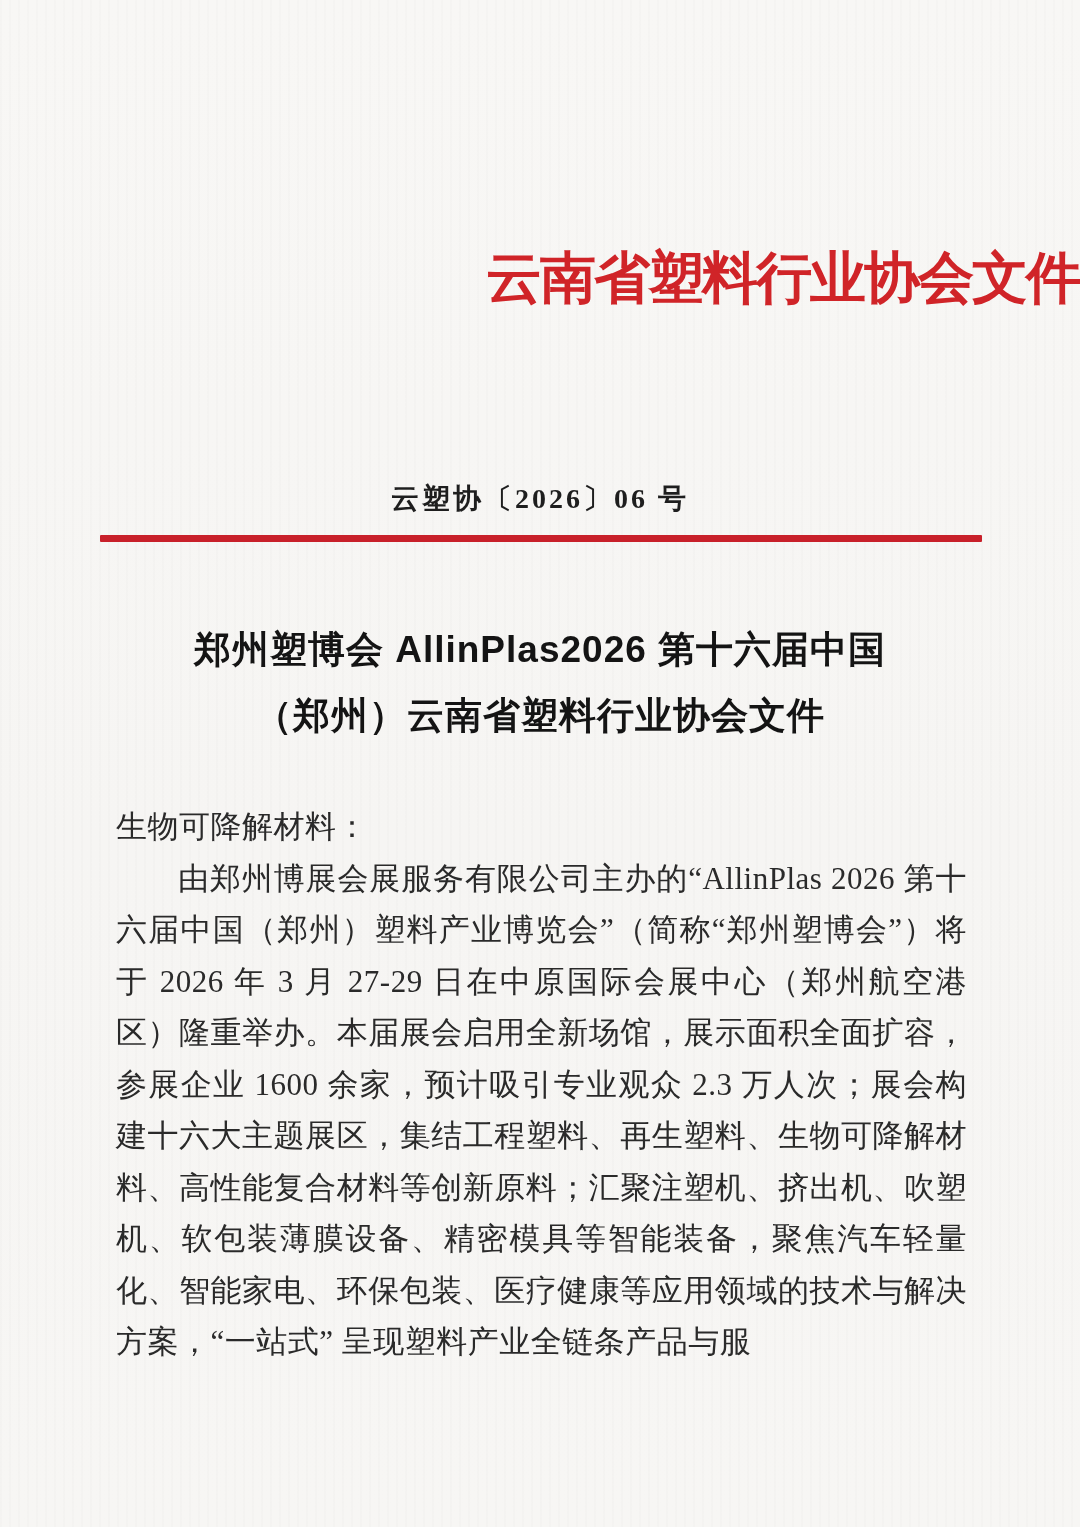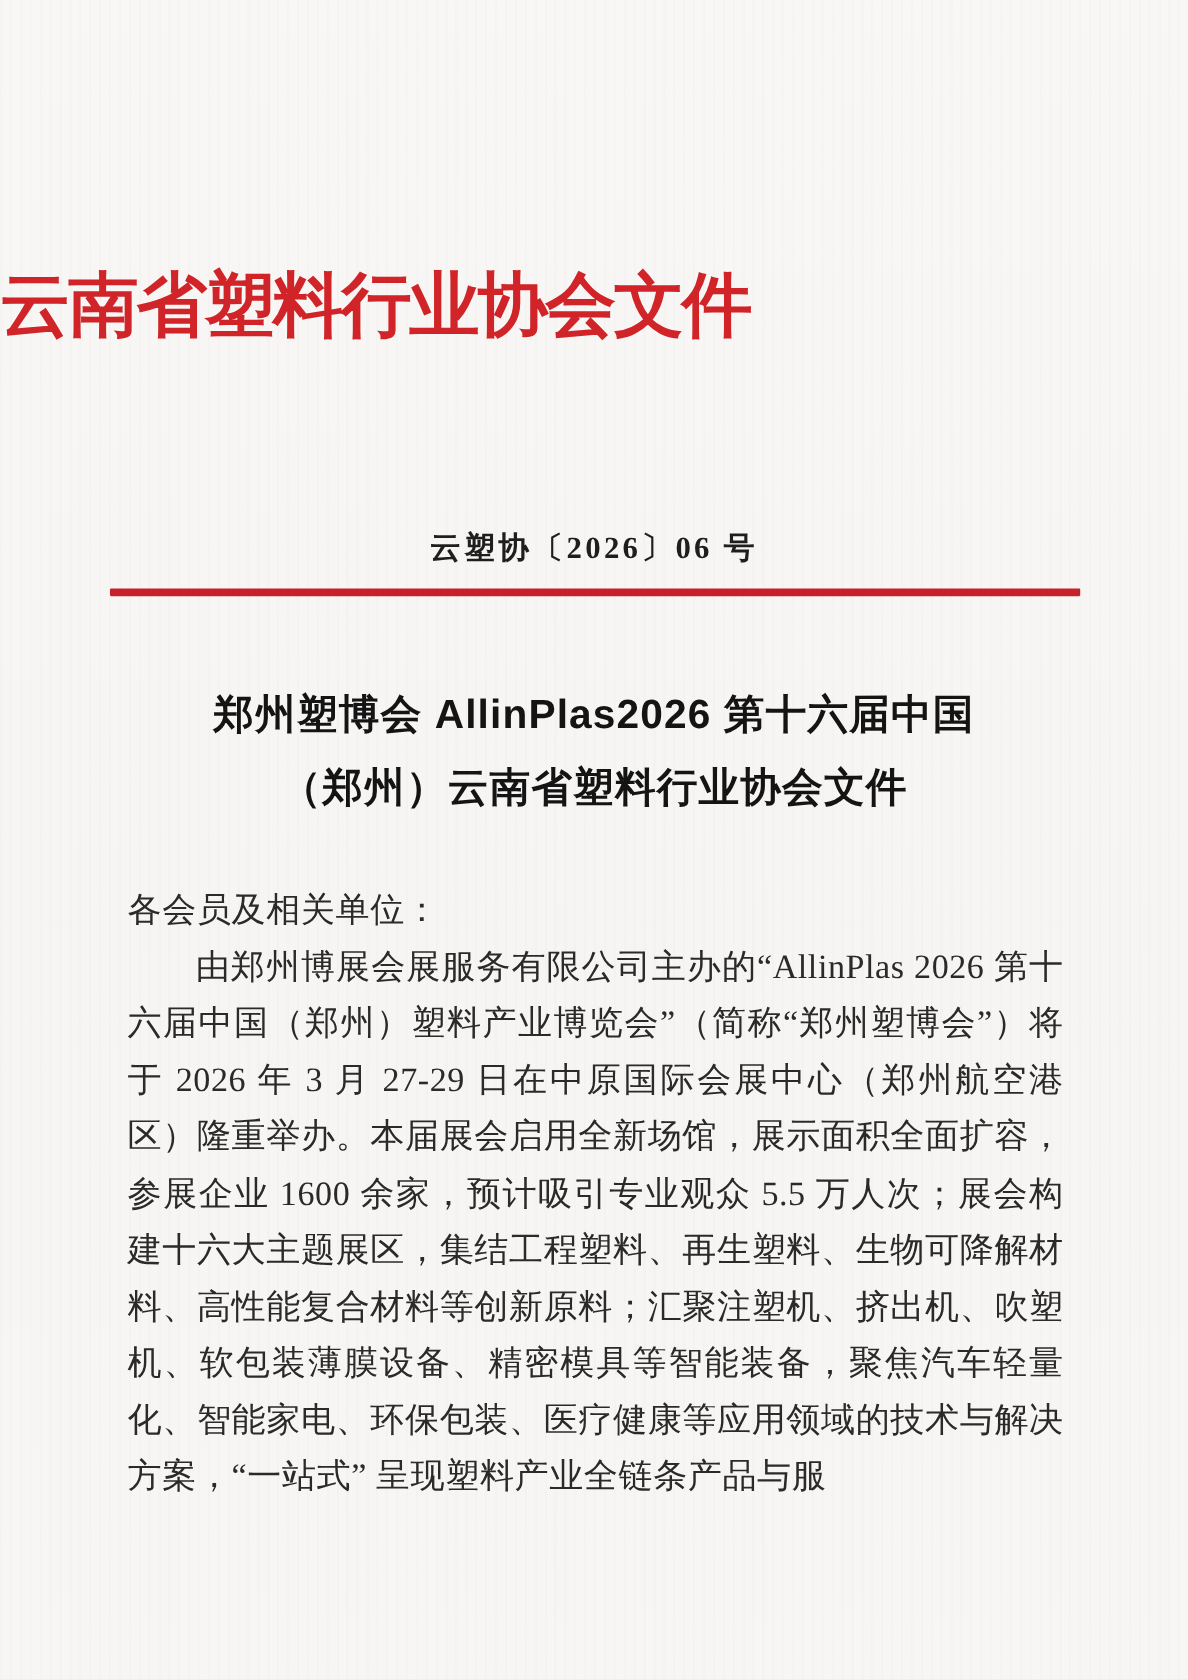--- a/index.html
+++ b/index.html
@@ -19,24 +19,24 @@
     overflow: hidden;
     font-family: "Liberation Serif", "DejaVu Serif", serif;
   }
 
   
   .org-title {
     position: absolute;
     top: 223px;
     left: 0;
     width: 100%;
-    text-align: left;
+    text-align: right;
     font-family: "Liberation Serif", "DejaVu Serif", serif;
     font-weight: 900;
-    font-size: 64px;
+    font-size: 56px;
     line-height: 110px;
     letter-spacing: -2px;
     color: var(--header-red, #d02428);
     white-space: nowrap;
   }
 
   
   .doc-number {
     position: absolute;
     top: 482px;
@@ -108,17 +108,17 @@
   <div class="doc-number">云塑协〔2026〕06 号</div>
 
   <div class="red-divider"></div>
 
   <div class="notice-title">
     <div>郑州塑博会 AllinPlas2026 第十六届中国</div>
     <div>（郑州）云南省塑料行业协会文件</div>
   </div>
 
   <div class="body-block">
-    <div class="salutation">各会员及相关单位：</div>
-    <p class="body-paragraph">由郑州博展会展服务有限公司主办的“AllinPlas 2026 第十六届中国（郑州）塑料产业博览会”（简称“郑州塑博会”）将于 2026 年 3 月 27-29 日在中原国际会展中心（郑州航空港区）隆重举办。本届展会启用全新场馆，展示面积全面扩容，参展企业 1600 余家，预计吸引专业观众 5.5 万人次；展会构建十六大主题展区，集结工程塑料、再生塑料、生物可降解材料、高性能复合材料等创新原料；汇聚注塑机、挤出机、吹塑机、软包装薄膜设备、精密模具等智能装备，聚焦汽车轻量化、智能家电、环保包装、医疗健康等应用领域的技术与解决方案，“一站式” 呈现塑料产业全链条产品与服</p>
+    <div class="salutation">生物可降解材料：</div>
+    <p class="body-paragraph">由郑州博展会展服务有限公司主办的“AllinPlas 2026 第十六届中国（郑州）塑料产业博览会”（简称“郑州塑博会”）将于 2026 年 3 月 27-29 日在中原国际会展中心（郑州航空港区）隆重举办。本届展会启用全新场馆，展示面积全面扩容，参展企业 1600 余家，预计吸引专业观众 2.3 万人次；展会构建十六大主题展区，集结工程塑料、再生塑料、生物可降解材料、高性能复合材料等创新原料；汇聚注塑机、挤出机、吹塑机、软包装薄膜设备、精密模具等智能装备，聚焦汽车轻量化、智能家电、环保包装、医疗健康等应用领域的技术与解决方案，“一站式” 呈现塑料产业全链条产品与服</p>
   </div>
 
 </div>
 
 </body></html>

